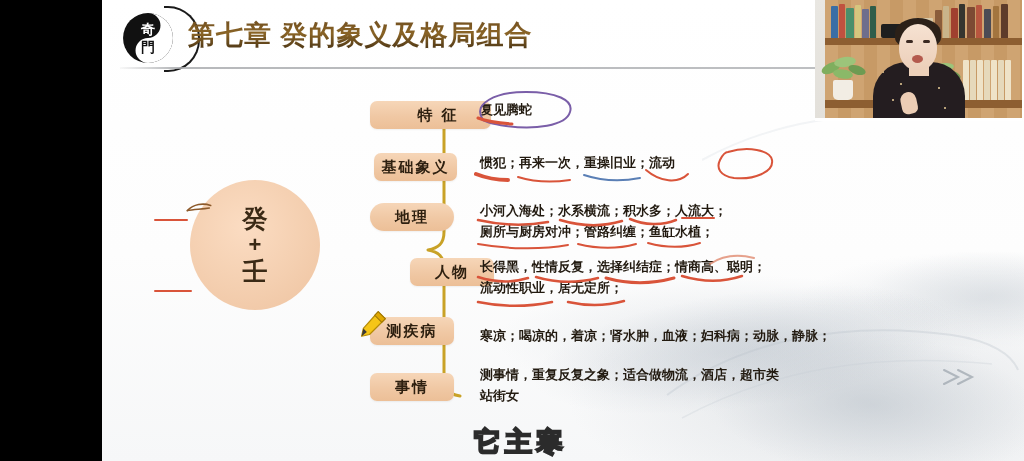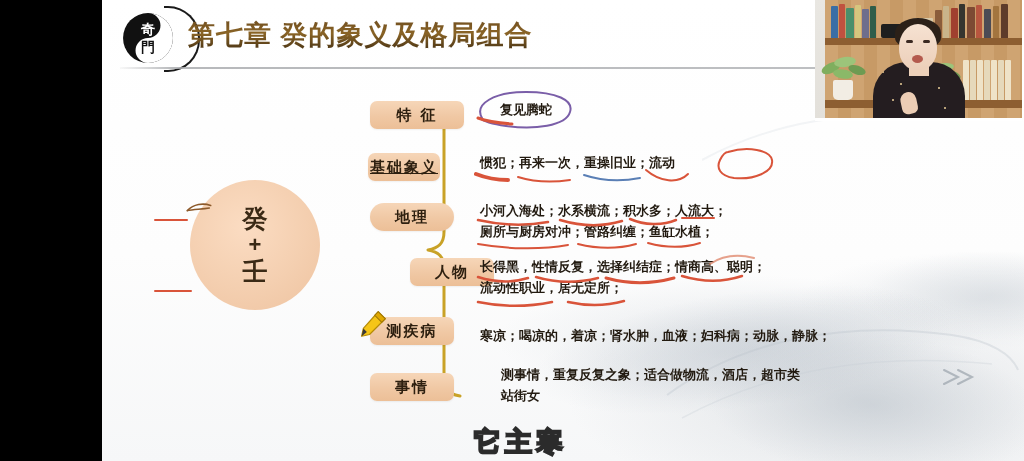--- a/index.html
+++ b/index.html
@@ -200,32 +200,32 @@
     <svg class="mark-arrow" viewBox="0 0 40 24">
       <path d="M2,16 C12,6 26,4 38,8" fill="none" stroke="#8d5a2b" stroke-width="2.4" stroke-linecap="round"></path>
       <path d="M2,16 C12,14 24,14 36,12" fill="none" stroke="#8d5a2b" stroke-width="2" stroke-linecap="round"></path>
     </svg>
 
     <svg class="brace" viewBox="0 0 42 300">
       <path d="M36,4 C22,6 20,14 20,28 L20,132 C20,144 14,148 4,150 C14,152 20,156 20,168 L20,272 C20,286 22,294 36,296" fill="none" stroke="#c9a227" stroke-width="3" stroke-linecap="round" stroke-linejoin="round"></path>
     </svg>
 
     <div class="row">
-      <div class="tag" style="left:268px;top:101px;width:94px;">特 征</div>
-      <div class="content" style="left:378px;top:99px;margin-left:20px;">
+      <div class="tag" style="left:268px;top:101px;width:106px;padding-left:15px;">特 征</div>
+      <div class="content" style="left:378px;top:99px;">
         <span>复见腾蛇</span>
       </div>
       <svg class="ann" style="left:368px;top:88px;" width="110" height="44" viewBox="0 0 110 44">
         <path d="M12,30 C4,16 24,4 56,4 C86,4 104,12 100,24 C96,38 64,42 36,38 C22,36 14,34 10,30" fill="none" stroke="#7a5ea8" stroke-width="2" stroke-linecap="round"></path>
         <path d="M8,30 C16,33 28,35 42,36" fill="none" stroke="#d9543a" stroke-width="3" stroke-linecap="round"></path>
       </svg>
     </div>
 
     <div class="row">
-      <div class="tag" style="left:266px;top:153px;width:72px;text-decoration:underline;">基础象义</div>
+      <div class="tag" style="left:272px;top:153px;width:83px;">基础象义</div>
       <div class="content" style="left:378px;top:152px;">
         <span>惯犯；再来一次，重操旧业；流动</span>
       </div>
       <svg class="ann" style="left:372px;top:160px;" width="240" height="34" viewBox="0 0 240 34">
         <path d="M2,14 C12,18 22,20 34,20" fill="none" stroke="#d9543a" stroke-width="4" stroke-linecap="round"></path>
         <path d="M44,17 C60,22 76,23 96,20" fill="none" stroke="#d9543a" stroke-width="2" stroke-linecap="round"></path>
         <path d="M110,15 C128,21 146,22 166,18" fill="none" stroke="#5a7fb5" stroke-width="2" stroke-linecap="round"></path>
         <path d="M172,10 C186,22 204,24 214,14" fill="none" stroke="#d9543a" stroke-width="2" stroke-linecap="round"></path>
       </svg>
       <svg class="ann" style="left:612px;top:144px;" width="62" height="40" viewBox="0 0 62 40">
@@ -271,21 +271,21 @@
 
     <div class="row">
       <div class="tag" style="left:268px;top:317px;width:84px;">测疾病</div>
       <div class="content" style="left:378px;top:325px;">
         <span>寒凉；喝凉的，着凉；肾水肿，血液；妇科病；动脉，静脉；</span>
       </div>
     </div>
 
     <div class="row">
       <div class="tag" style="left:268px;top:373px;width:84px;">事情</div>
-      <div class="content" style="left:378px;top:364px;margin-left:21px;">
+      <div class="content" style="left:378px;top:364px;">
         <span class="l2">测事情，重复反复之象；适合做物流，酒店，超市类</span>
         <span class="l2">站街女</span>
       </div>
       <svg class="ann" style="left:838px;top:366px;" width="40" height="22" viewBox="0 0 40 22">
         <path d="M4,4 L18,11 L4,18" fill="none" stroke="#9aa3ab" stroke-width="2" stroke-linecap="round" opacity=".7"></path>
         <path d="M18,4 L32,11 L18,18" fill="none" stroke="#9aa3ab" stroke-width="2" stroke-linecap="round" opacity=".7"></path>
       </svg>
     </div>
 
     <svg class="cursor" viewBox="0 0 32 32">

